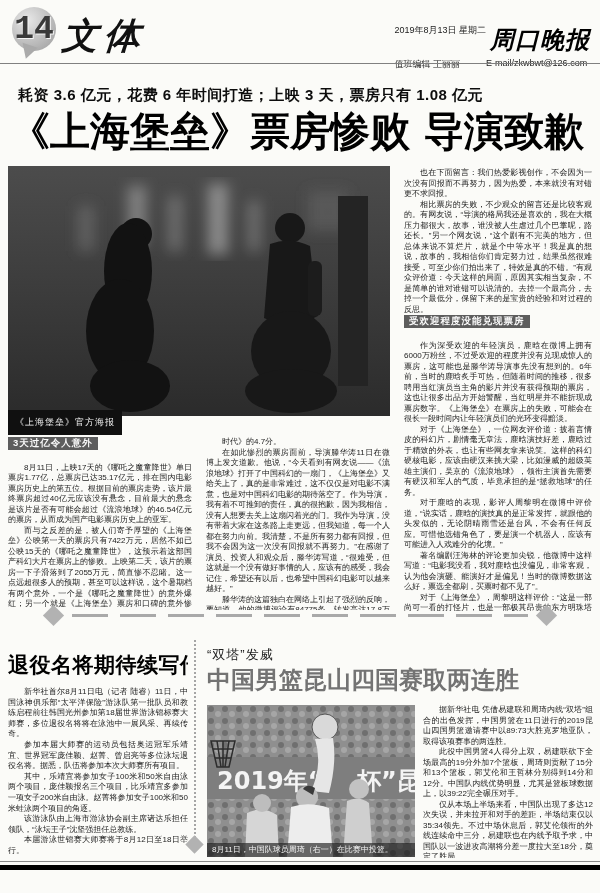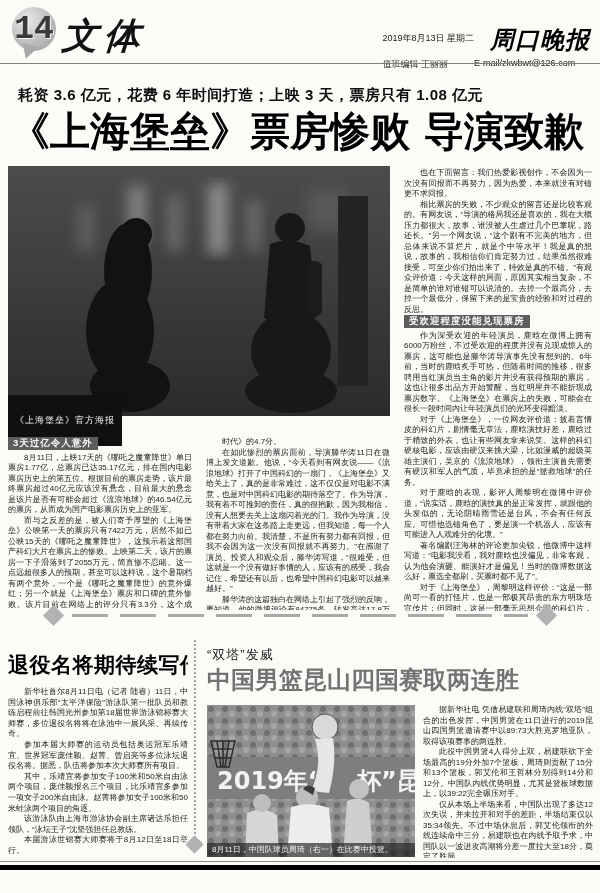--- a/index.html
+++ b/index.html
@@ -20,50 +20,50 @@
     border-left:8px solid transparent; border-right:8px solid transparent;
     border-top:14px solid #aaaaaa; transform:rotate(18deg);
   }
   .pin-num { font-family:Liberation Mono, monospace; font-size:33px; font-weight:bold; color:#3a3a3a; text-shadow:1px 1px 0 #f4f4f4; }
   .section-title {
     position:absolute; left:62px; top:12px; font-family:"DejaVu Serif","Liberation Serif",serif;
     font-size:36px; font-weight:bold; font-style:italic; letter-spacing:6px; color:#111;
     transform:skewX(-4deg);
   }
   .hdr-right { position:absolute; right:10px; top:24px; text-align:right; }
-  .hdr-line1 { display:flex; align-items:center; justify-content:flex-end; gap:16px; }
+  .hdr-line1 { display:flex; align-items:flex-start; justify-content:flex-end; gap:4px; }
   .hdr-date { font-size:9px; color:#222; padding-bottom:4px; }
   .masthead { font-family:"DejaVu Serif","Liberation Serif",serif; font-size:24px; font-weight:bold; font-style:italic; color:#000; letter-spacing:1px; }
   .hdr-line2 { margin-top:2px; font-size:9px; color:#222; display:flex; gap:26px; justify-content:flex-start; }
   .hdr-rule { position:absolute; left:0; top:63px; width:600px; height:1px; background:#808080; }
   
   .lead-kicker { position:absolute; left:18px; top:86px; font-size:15px; font-weight:bold; color:#0d0d0d; letter-spacing:0.5px; }
   .lead-headline {
     position:absolute; left:10px; top:104px; width:584px;
     font-family:"DejaVu Serif","Liberation Serif",serif; font-weight:bold;
     font-size:40px; letter-spacing:0px; color:#000; white-space:nowrap;
   }
   .lead-photo { position:absolute; left:8px; top:166px; width:382px; height:250px; background:#3a3a3a; overflow:hidden; }
   .caption-box {
     position:absolute; left:52px; bottom:5px; width:322px;
     background:#f4f3ee; border:1px solid #222; padding:4px 7px;
     font-size:9px; line-height:12.5px; text-align:justify; text-indent:2em; color:#111;
   }
   .photo-label {
-    position:absolute; left:8px; top:395px; background:#101010; color:#efefef;
-    font-size:9px; padding:19px 7px; letter-spacing:1px;
+    position:absolute; left:8px; top:410px; background:#101010; color:#efefef;
+    font-size:9px; padding:6px 7px; letter-spacing:1px;
   }
   .col { position:absolute; overflow:hidden; font-size:8px; line-height:10.5px; text-align:justify; color:#1c1c1c; }
   .col p { text-indent:2em; }
   .col1 { left:8px;  top:437px; width:184px; height:173px; }
   .col2 { left:206px; top:437px; width:184px; height:173px; }
   .col3 { left:404px; top:168px; width:188px; height:443px; }
   .subhead {
     display:inline-block; background:#5d5d5d; color:#fafafa; font-weight:bold;
-    font-size:9.5px; padding:1px 5px; margin-bottom:3px; letter-spacing:1px;
+    font-size:9.5px; padding:1px 5px; margin-bottom:13px; letter-spacing:1px;
   }
   
   .divider { position:absolute; left:28px; top:608px; width:544px; height:16px; }
   .diamond { position:absolute; width:15px; height:15px; background:#b2b2b2; transform:rotate(45deg); top:0; }
   .diamond.left { left:18px; } .diamond.right { right:18px; }
   .dash-line {
     position:absolute; left:44px; right:44px; top:6px; height:2.5px;
     background:repeating-linear-gradient(90deg,#a9a9a9 0 36px, transparent 36px 48px);
   }
   

